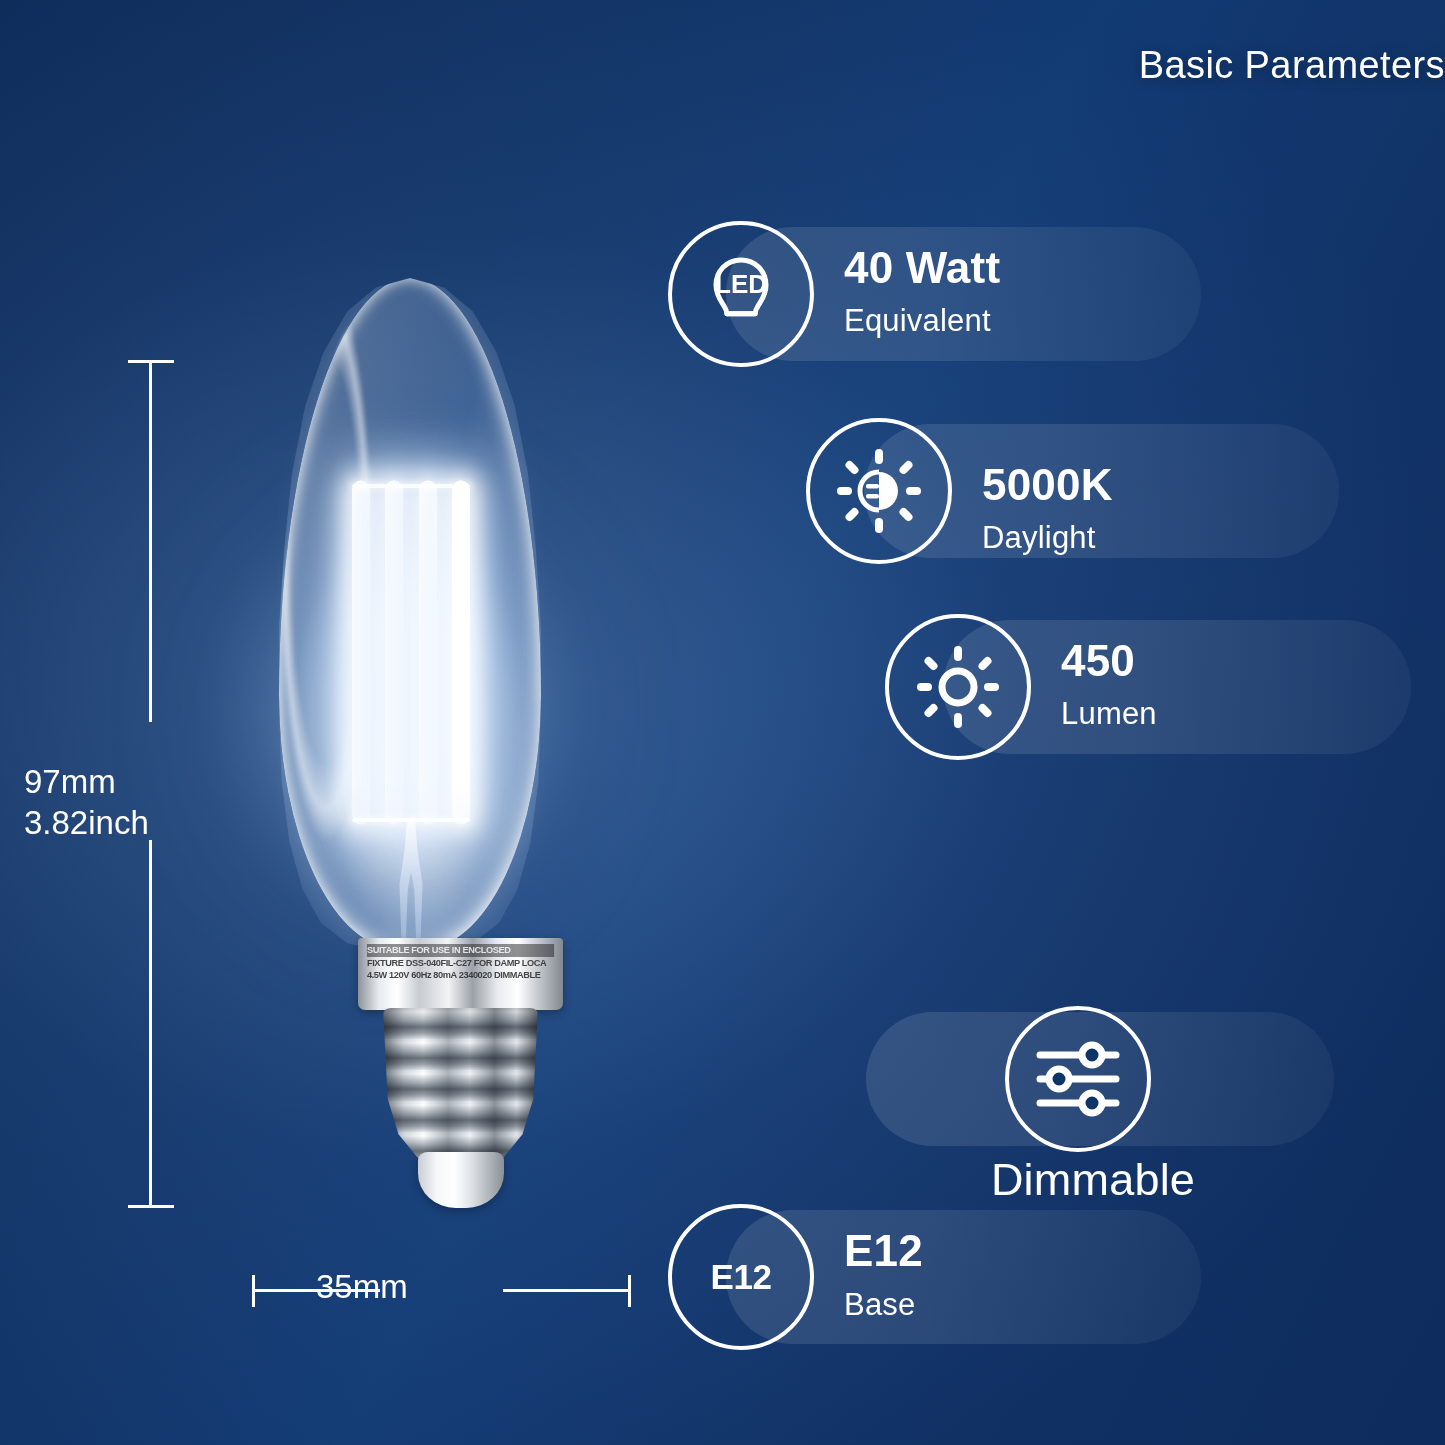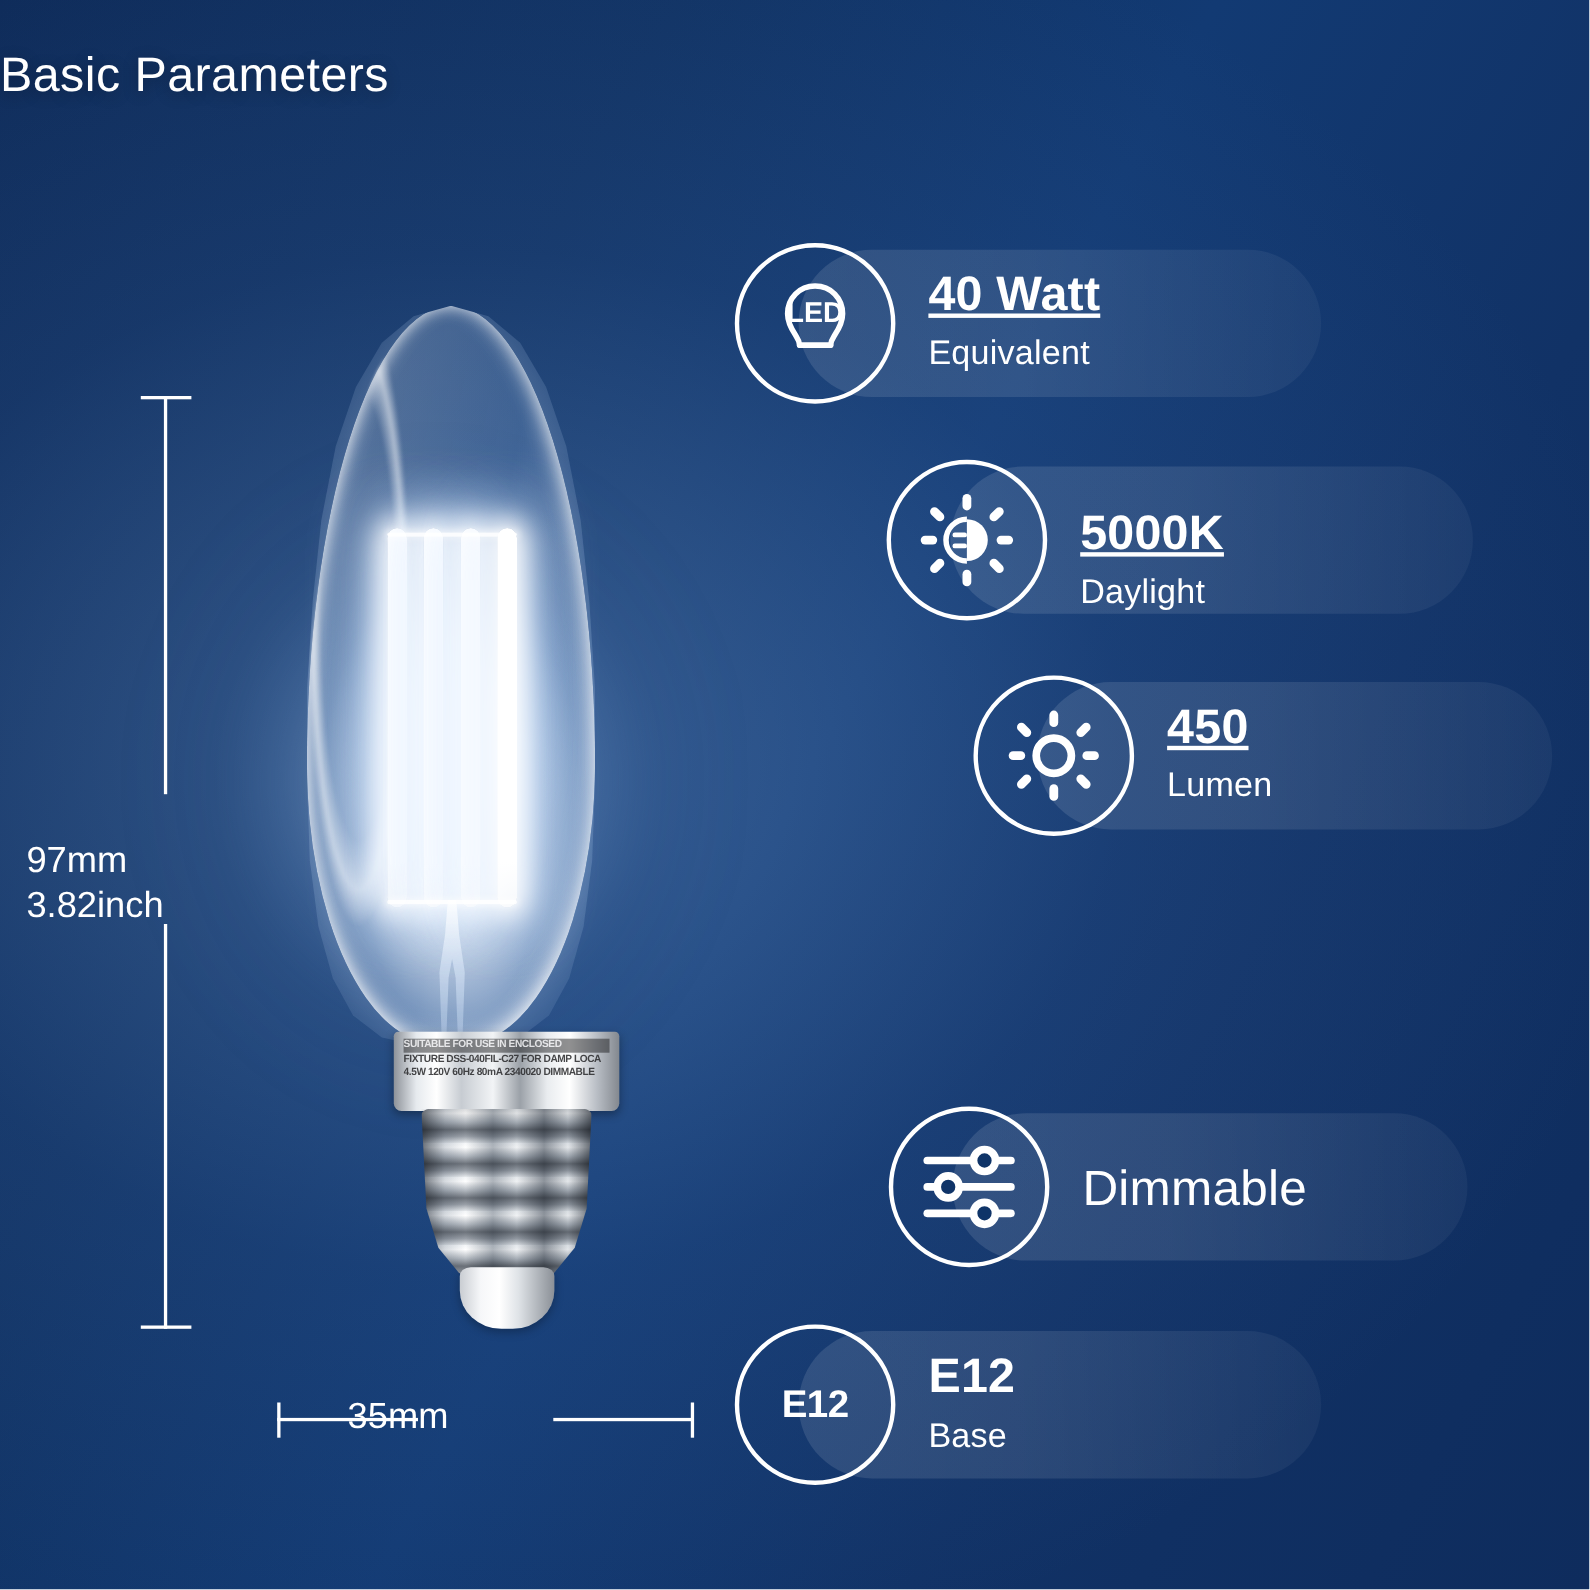--- a/index.html
+++ b/index.html
@@ -19,23 +19,23 @@
     background:
       radial-gradient(120% 95% at 30% 48%, rgba(120,160,210,0.40) 0%, rgba(70,110,170,0.16) 34%, rgba(20,50,105,0.0) 62%),
       linear-gradient(118deg, #0d2a58 0%, #103263 28%, #123a73 50%, #113266 72%, #0e2c5d 100%);
     overflow: hidden;
   }
 
   
   #title {
     position: absolute;
     top: 44px; left: 0; right: 0;
-    text-align: left;
+    text-align: right;
     color: #ffffff;
-    font-size: 44px;
+    font-size: 38px;
     font-weight: 400;
     letter-spacing: 0.4px;
     text-shadow: 0 2px 14px rgba(0,0,0,0.30);
   }
 
   
   #bulb-area {
     position: absolute;
     left: 0; top: 0;
     width: 680px;
@@ -261,21 +261,20 @@
     z-index: 2;
     margin-left: 30px;
     color: #ffffff;
   }
   .lab-strong {
     font-size: 44px;
     line-height: 52px;
     font-weight: 700;
     letter-spacing: 0.2px;
     white-space: nowrap;
-    text-decoration: underline;
   }
   .lab-normal {
     font-size: 31px;
     line-height: 53px;
     font-weight: 400;
     letter-spacing: 0.2px;
     white-space: nowrap;
   }
   .lab-single {
     font-size: 45px;
@@ -403,21 +402,21 @@
         <circle cx="50" cy="50" r="16" fill="none" stroke="#ffffff" stroke-width="7"></circle>
       </svg>
     </div>
     <div class="feature-labels">
       <div class="lab-strong">450</div>
       <div class="lab-normal">Lumen</div>
     </div>
   </div>
 
 
-  <div class="feature" style="left:808px; top:1006px; width:540px;">
+  <div class="feature" style="left:808px; top:1006px; width:540px;flex-direction:column;">
     <div class="pill" style="width:468px;"></div>
     <div class="icon-circle">
       <svg width="100" height="100" viewBox="0 0 100 100" aria-hidden="true">
         <g stroke="#ffffff" stroke-width="7" stroke-linecap="round" fill="none">
           <line x1="12" y1="26" x2="88" y2="26"></line>
           <line x1="12" y1="50" x2="88" y2="50"></line>
           <line x1="12" y1="74" x2="88" y2="74"></line>
         </g>
         <circle cx="64" cy="26" r="10" fill="#0f3468" stroke="#ffffff" stroke-width="7"></circle>
         <circle cx="31" cy="50" r="10" fill="#0f3468" stroke="#ffffff" stroke-width="7"></circle>

